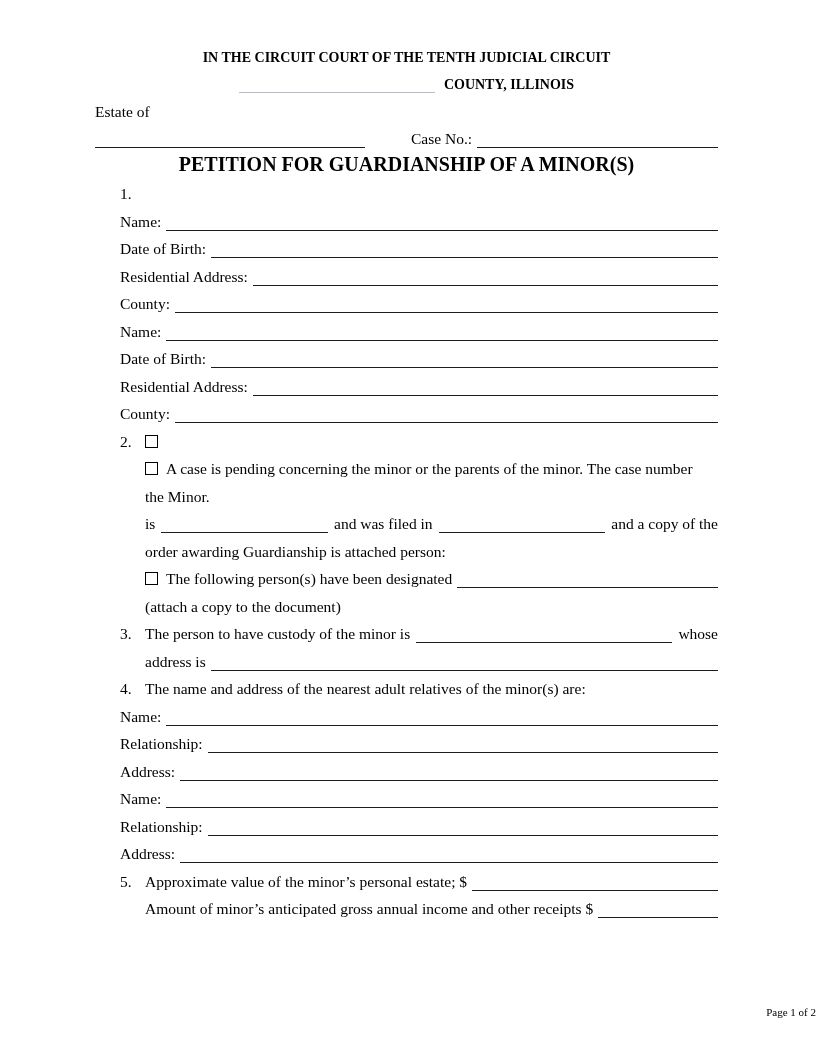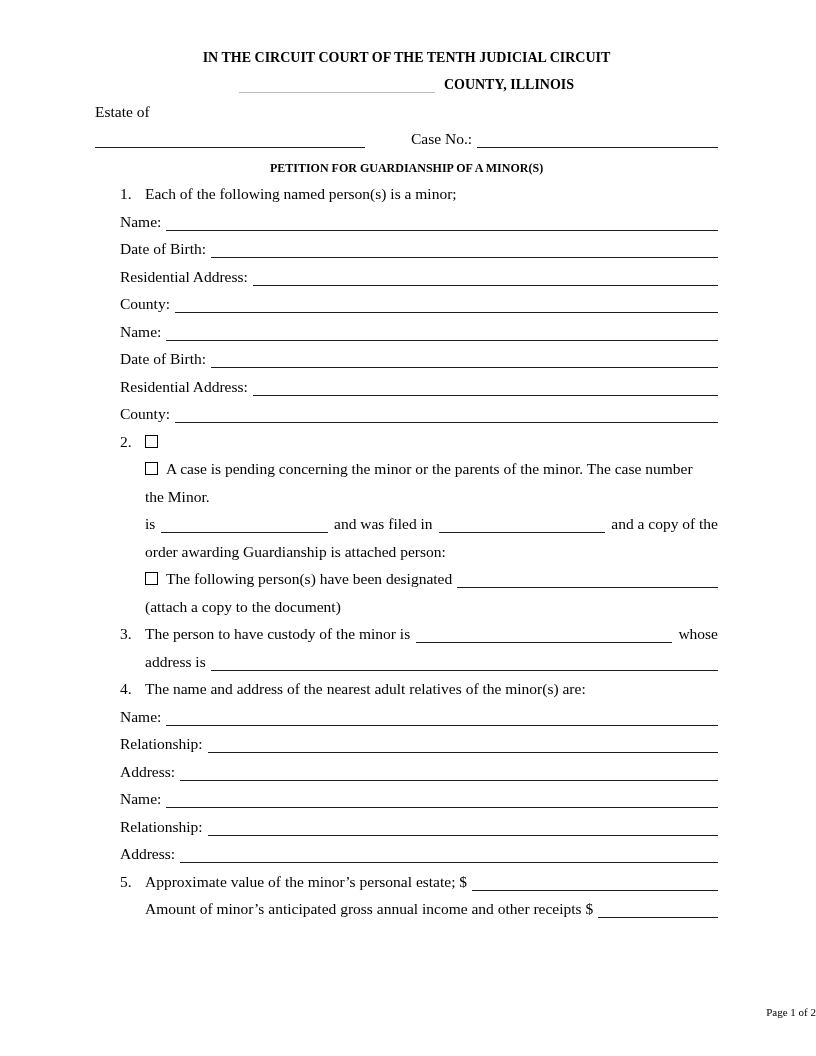--- a/index.html
+++ b/index.html
@@ -11,21 +11,21 @@
     color: #000000;
     font-family: "Liberation Serif", "DejaVu Serif", serif;
     font-size: 15.5px;
     padding: 38px 98px 0 95px;
     overflow: hidden;
   }
   .row { display: flex; align-items: flex-end; height: 27.5px; white-space: pre; }
   .center { justify-content: center; }
   .bold { font-weight: bold; }
   .h1 { font-size: 14px; }
-  .title { font-size: 12px; }
+  .title { font-size: 20px; }
   .pl25 { padding-left: 25px; }
   .pl50 { padding-left: 50px; }
   .num { flex: 0 0 25px; width: 25px; }
   .blank { display: inline-block; border-bottom: 1px solid #1c1c1c; height: 1.12em; margin-left: 5px; }
   .blank.grow { flex: 1 1 auto; }
   .blank.w270 { width: 270px; margin-left: 0; }
   .blank.w250 { width: 250px; margin-left: 0; }
   .blank.county { width: 196px; margin-left: 0; margin-right: 9px; border-bottom: 1.5px solid #b7bcc6; }
   .case-label { margin-left: 46px; }
   .checkbox {
@@ -61,21 +61,20 @@
     <span class="blank grow"></span>
   </div>
 
   <div class="row center">
     <span class="bold title">PETITION FOR GUARDIANSHIP OF A MINOR(S)</span>
   </div>
 
 
   <div class="row pl25">
     <span class="num">1.</span>
-    <span>Each of the following named person(s) is a minor;</span>
   </div>
 
   <div class="row pl25">
     <span>Name:</span>
     <span class="blank grow"></span>
   </div>
   <div class="row pl25">
     <span>Date of Birth:</span>
     <span class="blank grow"></span>
   </div>

